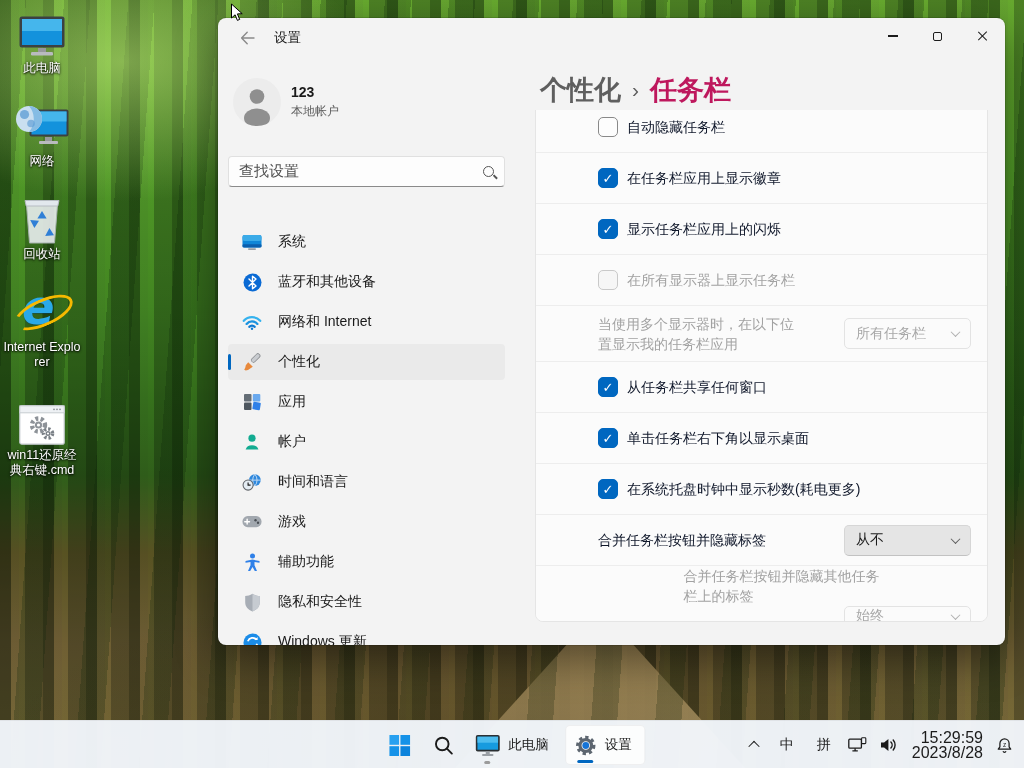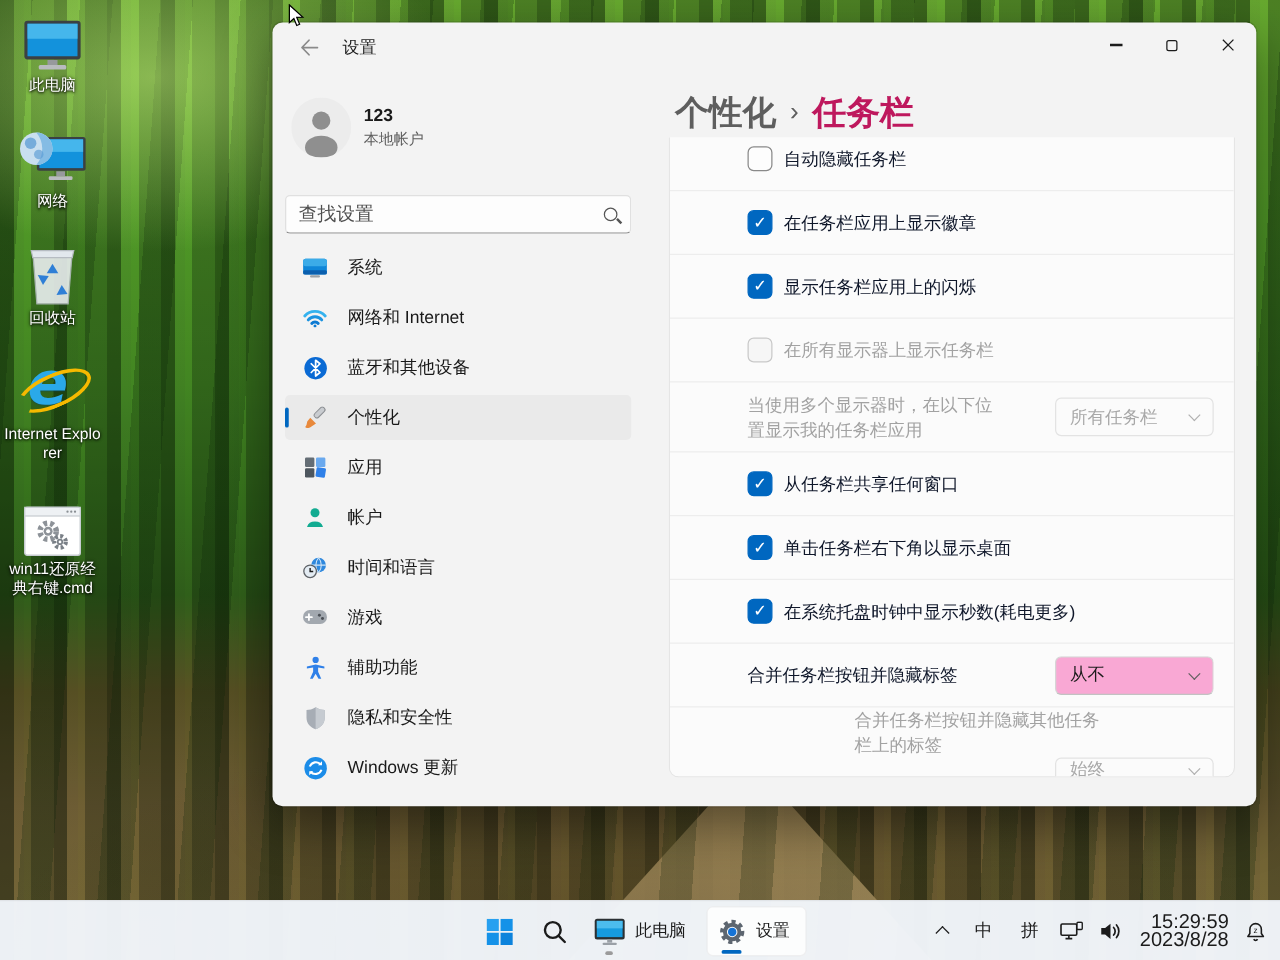--- a/index.html
+++ b/index.html
@@ -52,21 +52,21 @@
   .user-name { margin-left:10px; }
   .user-name .nm { font-size:14px; font-weight:700; color:#1a1a1a; }
   .user-name .sub { font-size:12px; color:#5d5d5d; margin-top:3px; }
 
   .search-box { position:absolute; left:10px; top:138px; width:277px; height:31px; background:#fdfdfd;
     border:1px solid #e0e0e0; border-bottom:1px solid #8a8a8a; border-radius:4px; display:flex; align-items:center; padding:0 10px; }
   .search-ph { font-size:15px; color:#4f4f4f; }
   .mag { margin-left:auto; position:relative; width:11px; height:11px; border:1.5px solid #555; border-radius:50%; }
   .mag::after { content:""; position:absolute; width:5px; height:1.5px; background:#555; transform:rotate(45deg); right:-4.5px; bottom:-1.5px; }
 
-  .nav { position:absolute; left:10px; top:178px; width:277px; }
+  .nav { position:absolute; left:10px; top:206px; width:277px; }
   .nav-item { position:relative; height:36px; margin-bottom:4px; display:flex; align-items:center; padding-left:14px; border-radius:4px; }
   .nav-item.sel { background:#eaeaea; }
   .nav-item.sel::before { content:""; position:absolute; left:0; top:10px; width:3px; height:16px; border-radius:2px; background:#0067c0; }
   .nav-ico { width:20px; height:20px; display:flex; align-items:center; justify-content:center; }
   .nav-lbl { margin-left:16px; font-size:14px; color:#191919; }
 
   .breadcrumb { position:absolute; left:322px; top:52px; height:40px; display:flex; align-items:center; }
   .bc-parent { font-size:27px; font-weight:600; color:#5e5e5e; }
   .bc-sep { font-size:21px; color:#5e5e5e; margin:0 11px; }
   .bc-current { font-size:27px; font-weight:600; color:#be185d; }
@@ -76,21 +76,21 @@
   .row { position:relative; display:flex; align-items:center; padding:0 16px 0 62px; background:#fbfbfb; }
   .row + .row { border-top:1px solid #ededed; }
   .lbl { margin-left:9px; font-size:14px; color:#0f172a; line-height:20px; }
   .row.dd-row .lbl { margin-left:0; max-width:202px; }
   .row .dim { color:#a2a2a2; }
   .cb { flex:none; width:20px; height:20px; border-radius:5px; border:1px solid #898989; background:#fdfdfd;
     display:flex; align-items:center; justify-content:center; }
   .cb.on { background:#0067c0; border-color:#0067c0; color:#fff; font-size:13px; }
   .cb.dis { border-color:#c9c9c9; background:#f6f6f6; }
   .dd { margin-left:auto; width:127px; height:31px; border:1px solid #d6d6d6; border-bottom-color:#c2c2c2;
-    border-radius:5px; background:#f9a8d4; display:flex; align-items:center; justify-content:space-between; padding:0 11px; }
+    border-radius:5px; background:#e5e5e5; display:flex; align-items:center; justify-content:space-between; padding:0 11px; }
   .dd-val { font-size:14px; color:#1b1b1b; }
   .dd.dis { border-color:#e3e3e3; background:#fbfbfb; }
   .dd.dis .dd-val { color:#a8a8a8; }
   .dd-chev { width:7px; height:7px; border-right:1.4px solid #5f5f5f; border-bottom:1.4px solid #5f5f5f;
     transform:rotate(45deg) translate(-1px,-1px); }
   .dd.dis .dd-chev { border-color:#b0b0b0; }
 
   
   .taskbar { position:absolute; left:0; right:0; bottom:0; height:48px; background:rgba(242,246,251,.97);
     border-top:1px solid rgba(0,0,0,.05); }
@@ -251,37 +251,37 @@
             <rect x="0.5" y="1" width="19" height="12.5" rx="2" fill="#0f86d8"></rect>
             <rect x="0.5" y="1" width="19" height="6" rx="2" fill="#3babe8"></rect>
             <rect x="0.5" y="10.2" width="19" height="3.3" rx="1.2" fill="#0b5fae"></rect>
             <rect x="6" y="14.2" width="8" height="1.8" rx="0.9" fill="#9aa0a6"></rect>
           </svg>
         </span>
         <span class="nav-lbl">系统</span>
       </div>
       <div class="nav-item">
         <span class="nav-ico">
+          <svg width="19" height="19" viewBox="0 0 19 19">
+            <circle cx="9.5" cy="9.5" r="9" fill="#0a6ad4"></circle>
+            <path d="M6 6 L13 13 L9.5 15.8 V3.2 L13 6 L6 13" stroke="#fff" stroke-width="1.4" fill="none" stroke-linejoin="round" stroke-linecap="round"></path>
+          </svg>
+        </span>
+        <span class="nav-lbl">蓝牙和其他设备</span>
+      </div>
+      <div class="nav-item">
+        <span class="nav-ico">
           <svg width="20" height="16" viewBox="0 0 20 16">
             <path d="M1.8 6.8 a11 11 0 0 1 16.4 0" fill="none" stroke="#35b2ee" stroke-width="2.3" stroke-linecap="round"></path>
             <path d="M4.6 9.9 a7 7 0 0 1 10.8 0" fill="none" stroke="#1b93e0" stroke-width="2.3" stroke-linecap="round"></path>
             <path d="M7.4 12.8 a3.4 3.4 0 0 1 5.2 0" fill="none" stroke="#0d7ad2" stroke-width="2.3" stroke-linecap="round"></path>
             <circle cx="10" cy="14.8" r="1.2" fill="#0d7ad2"></circle>
           </svg>
         </span>
         <span class="nav-lbl">网络和 Internet</span>
-      </div>
-      <div class="nav-item">
-        <span class="nav-ico">
-          <svg width="19" height="19" viewBox="0 0 19 19">
-            <circle cx="9.5" cy="9.5" r="9" fill="#0a6ad4"></circle>
-            <path d="M6 6 L13 13 L9.5 15.8 V3.2 L13 6 L6 13" stroke="#fff" stroke-width="1.4" fill="none" stroke-linejoin="round" stroke-linecap="round"></path>
-          </svg>
-        </span>
-        <span class="nav-lbl">蓝牙和其他设备</span>
       </div>
       <div class="nav-item sel">
         <span class="nav-ico">
           <svg width="19" height="19" viewBox="0 0 19 19">
             <rect x="10.2" y="-0.5" width="5" height="11" rx="2.2" transform="rotate(45 12.7 5)" fill="#8d9094"></rect>
             <rect x="10.9" y="0.2" width="3.4" height="9.6" rx="1.6" transform="rotate(45 12.6 5)" fill="#c9ccd0"></rect>
             <path d="M5.2 9.2 L9.8 13.8 L5 17 Q1.8 18 1.2 16.6 Q2.4 15.4 2.8 12.2 Z" fill="#e8893c"></path>
           </svg>
         </span>
         <span class="nav-lbl">个性化</span>

